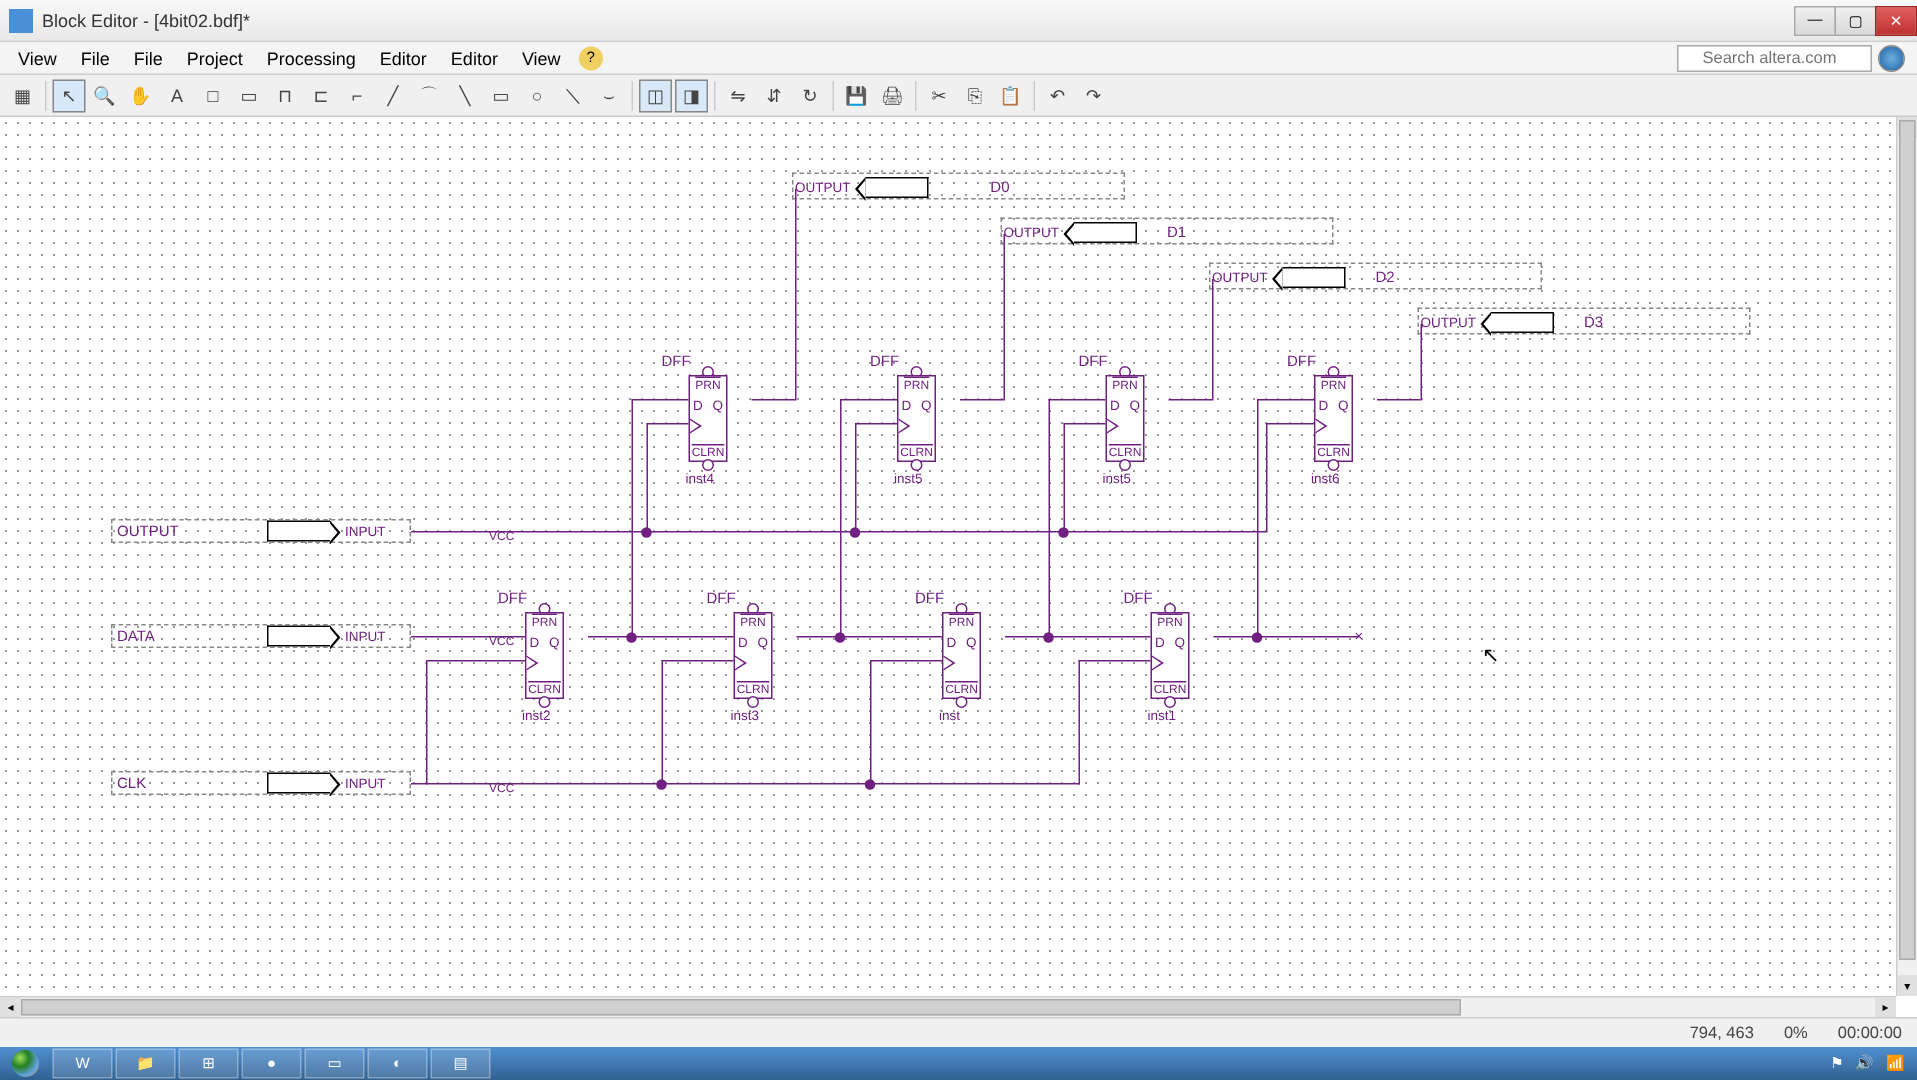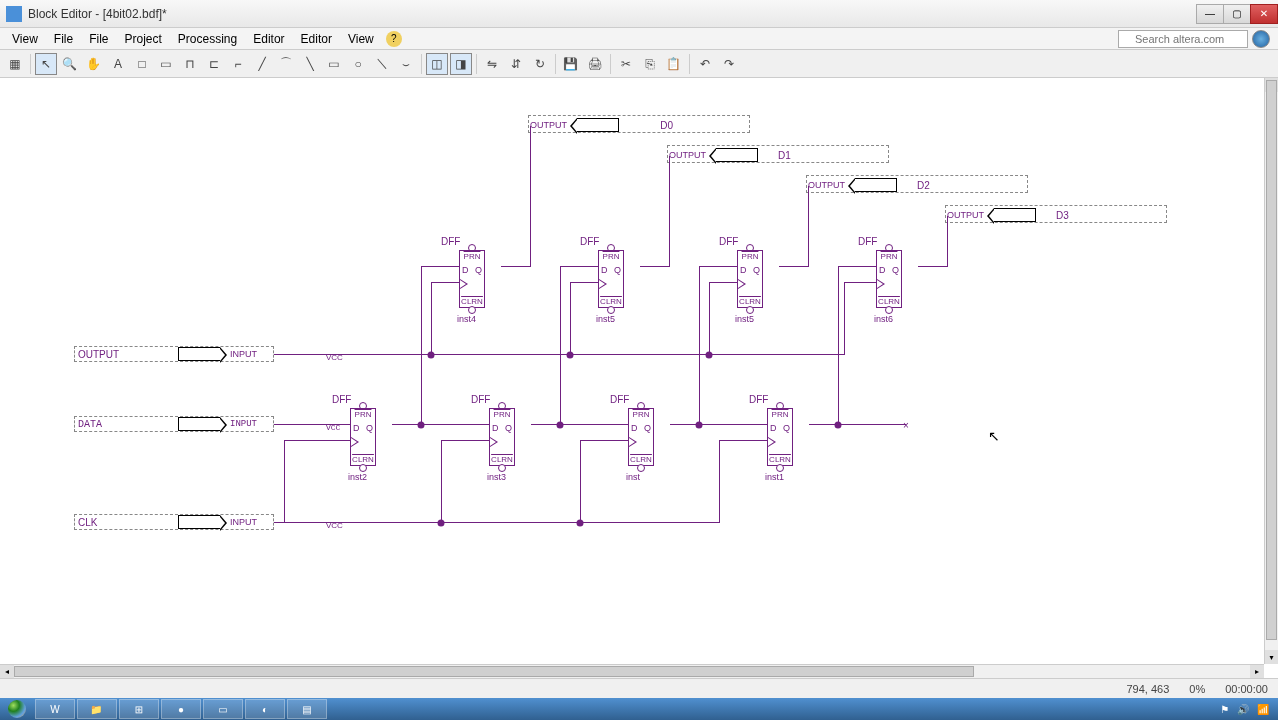--- a/index.html
+++ b/index.html
@@ -242,21 +242,21 @@
     <div class="sel-box" style="left:74px; top:338px; width:200px; height:16px;"></div>
     <div class="sel-box" style="left:74px; top:436px; width:200px; height:16px;"></div>
 
     <div class="pin" style="left:78px; top:269px;">
       <span class="name">OUTPUT</span>
       <span style="width:50px;"></span>
       <span class="shape"></span>
       <span class="iotype">INPUT</span>
       <span class="vcc" style="left:228px;">VCC</span>
     </div>
-    <div class="pin" style="left:78px; top:339px;font-family:Liberation Mono, monospace;">
+    <div class="pin" style="left:78px; top:339px;">
       <span class="name">DATA</span>
       <span style="width:50px;"></span>
       <span class="shape"></span>
       <span class="iotype">INPUT</span>
       <span class="vcc" style="left:228px;">VCC</span>
     </div>
     <div class="pin" style="left:78px; top:437px;">
       <span class="name">CLK</span>
       <span style="width:50px;"></span>
       <span class="shape"></span>

